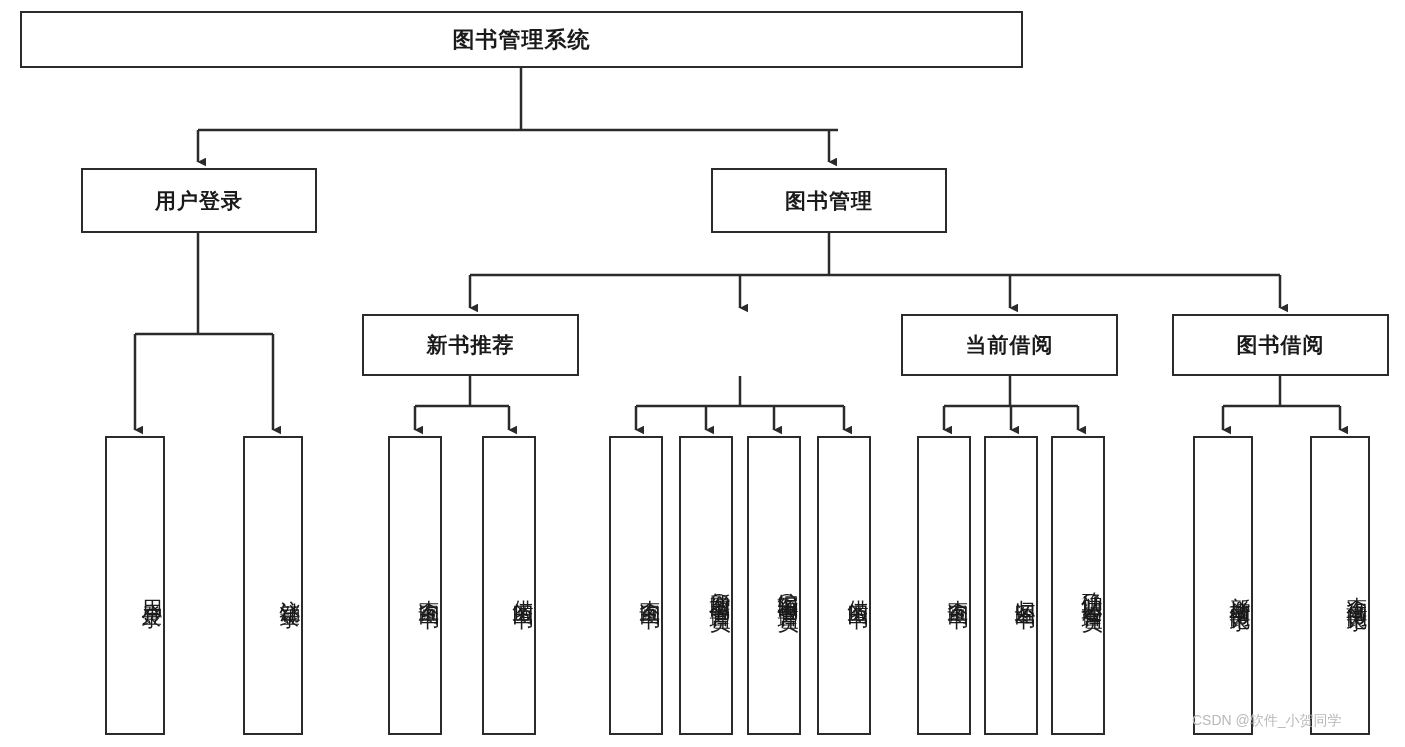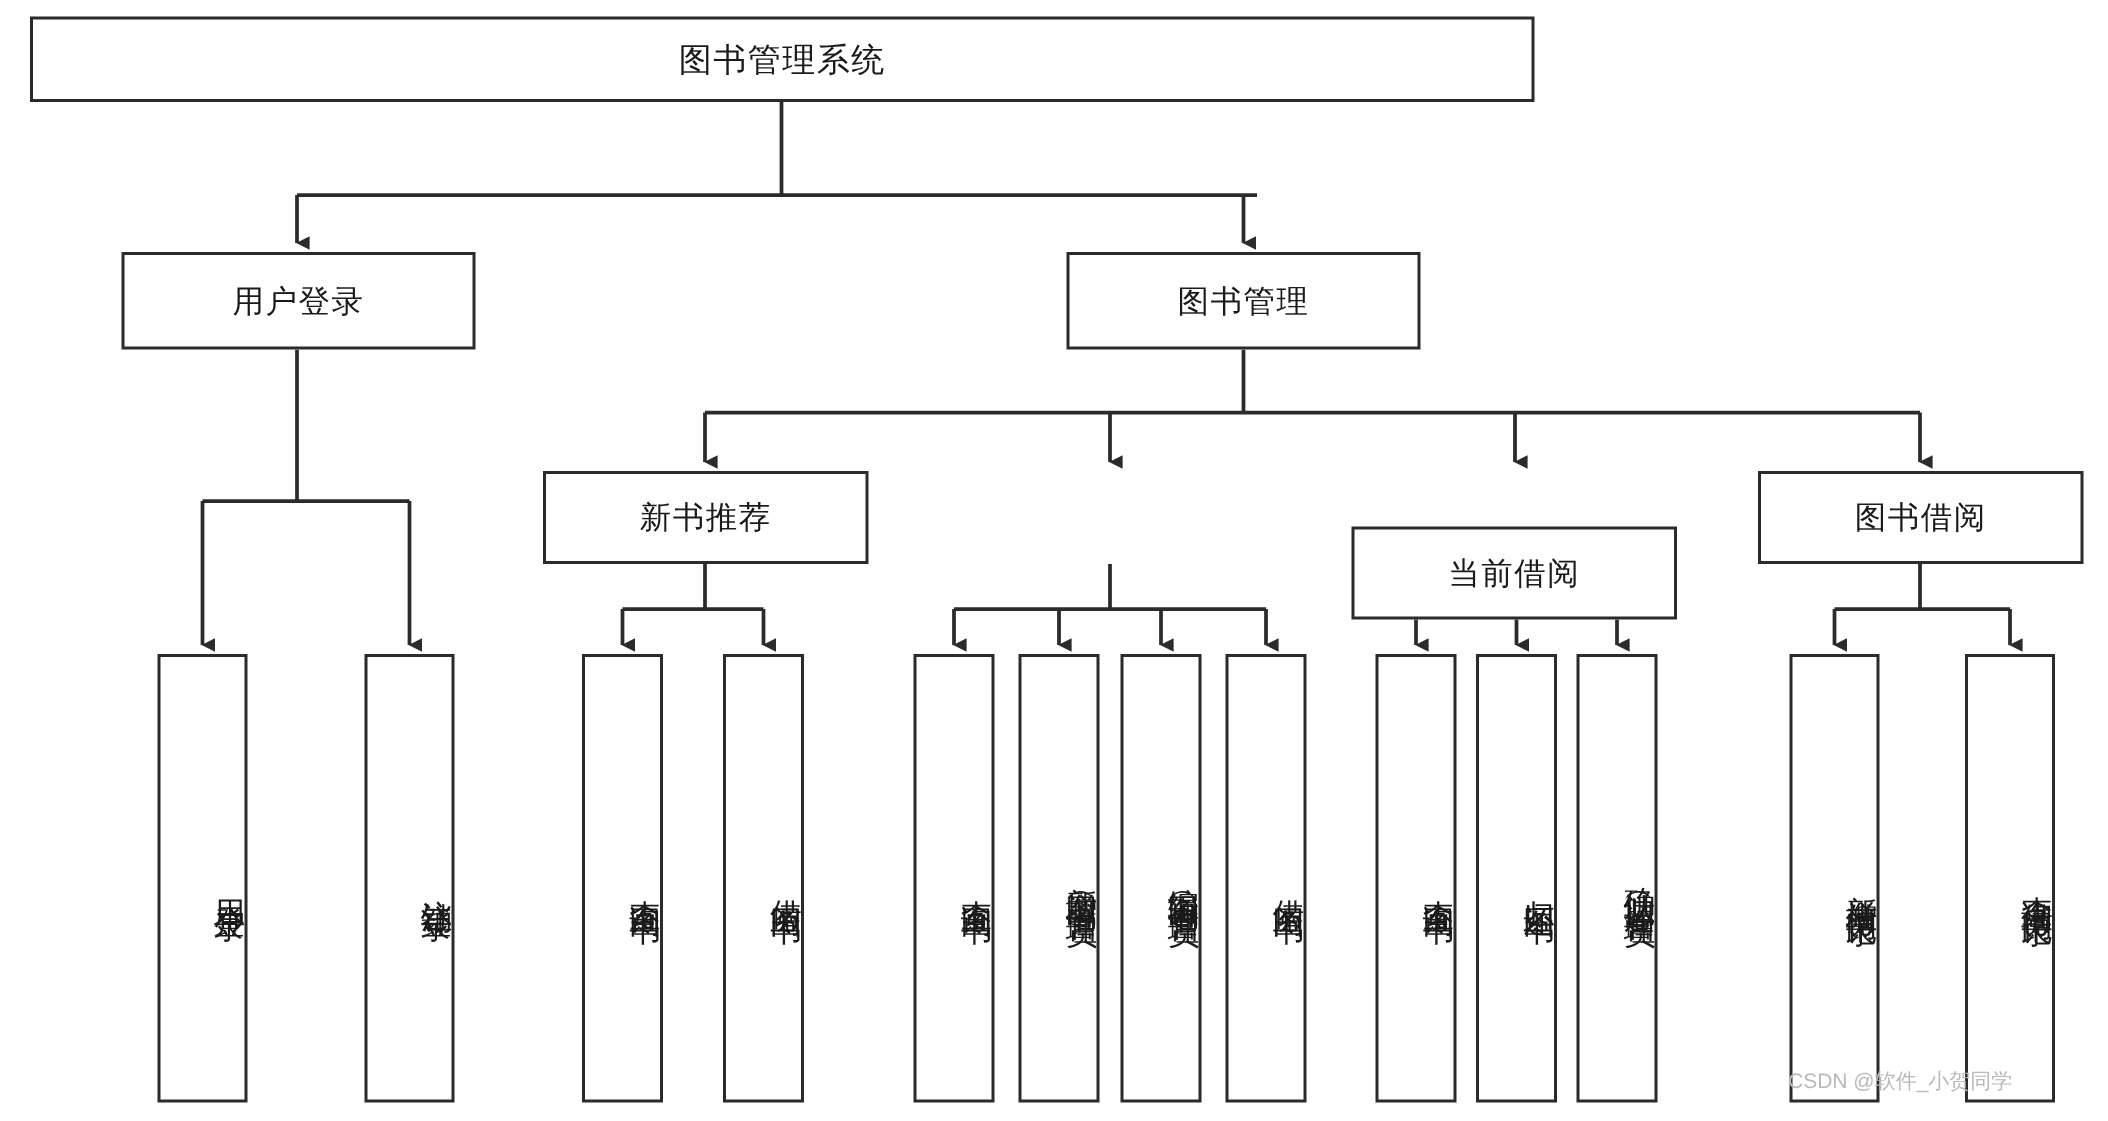--- a/index.html
+++ b/index.html
@@ -25,20 +25,21 @@
     background: #ffffff;
     display: flex;
     align-items: center;
     justify-content: center;
     color: #1a1a1a;
     z-index: 3;
   }
   .node.horiz {
     font-size: 21px;
     letter-spacing: 1px;
+    font-weight: bold;
   }
   .node.vert {
     writing-mode: vertical-rl;
     text-orientation: upright;
     font-size: 21px;
     letter-spacing: 3px;
     padding-top: 6px;
     line-height: 1;
     white-space: nowrap;
     align-items: flex-start;
@@ -133,21 +134,21 @@
   <div class="node horiz" style="left:81px; top:168px; width:236px; height:65px;">
     <span>用户登录</span>
   </div>
   <div class="node horiz" style="left:711px; top:168px; width:236px; height:65px;">
     <span>图书管理</span>
   </div>
 
   <div class="node horiz" style="left:362px; top:314px; width:217px; height:62px;">
     <span>新书推荐</span>
   </div>
-  <div class="node horiz" style="left:901px; top:314px; width:217px; height:62px;margin-top:37px;">
+  <div class="node horiz" style="left:901px; top:314px; width:217px; height:62px;">
     <span>当前借阅</span>
   </div>
   <div class="node horiz" style="left:1172px; top:314px; width:217px; height:62px;">
     <span>图书借阅</span>
   </div>
 
   <div class="node vert" style="left:105px; top:436px; width:60px; height:299px;">
     <span class="vlabel">用户登录</span>
   </div>
   <div class="node vert" style="left:243px; top:436px; width:60px; height:299px;">

